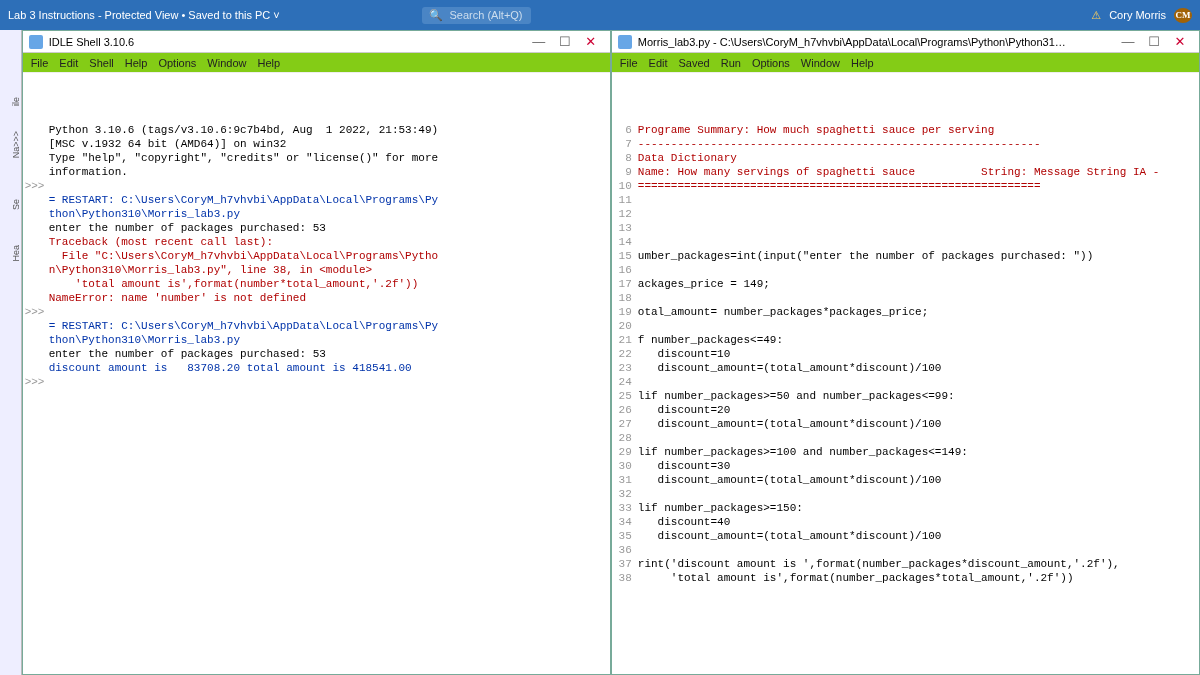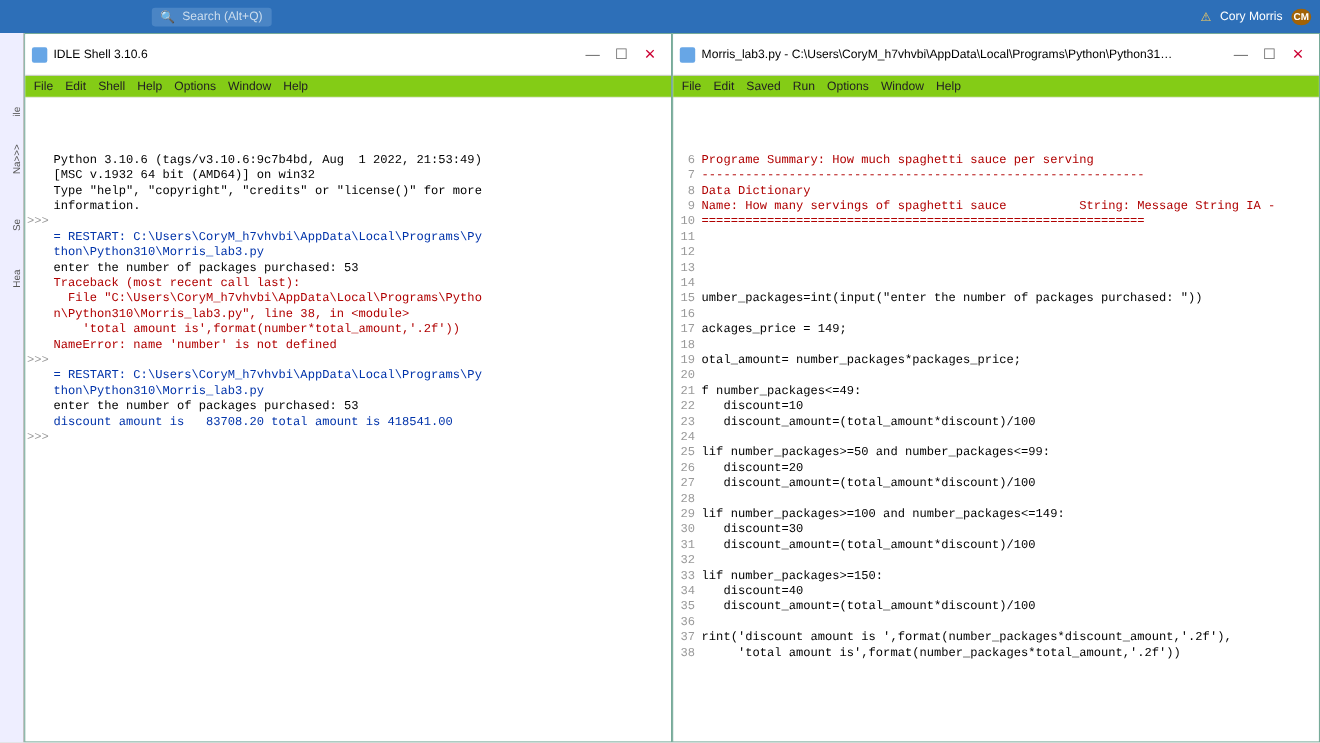--- a/index.html
+++ b/index.html
@@ -2,46 +2,47 @@
 <html><head>
 <meta charset="utf-8">
 <style>
 * { box-sizing: border-box; margin: 0; padding: 0; }
 body { font-family: "Segoe UI", Arial, sans-serif; font-size: 11px; background: #e0e0e0; width: 1200px; height: 675px; overflow: hidden; position: relative; }
 .titlebar { background: #2d6fb8; color: #fff; height: 30px; display: flex; align-items: center; padding: 0 8px; font-size: 11px; }
 .titlebar .tb-title { flex: 0 0 auto; padding-right: 12px; }
 .titlebar .tb-search { flex: 0 0 auto; margin-left: 130px; display:flex; align-items:center; background:#4a85c5; border-radius:3px; padding:2px 8px; color:#cde; }
 .titlebar .tb-search .mag { margin-right:6px; }
 .titlebar .tb-right { margin-left:auto; display:flex; align-items:center; gap:8px;}
-.titlebar .avatar { width:18px; height:15px; border-radius:50%; background:#a16207; color:#fff; display:flex;align-items:center;justify-content:center; font-size:9px; font-weight:bold;}
+.titlebar .avatar { width:18px; height:15px; border-radius:50%; background:#a16207; color:#fff; display:flex;align-items:center;justify-content:center; font-size:9px; font-weight:bold;font-family:Liberation Serif, serif;}
 .titlebar .warn { color:#ffcf5a; }
 .workspace { display:flex; height:calc(100% - 30px); }
 .left-fragment { width:22px; background:#eef; border-right:1px solid #bbb; display:flex; flex-direction:column; align-items:flex-end; padding-top:30px; font-size:9px; color:#555; }
 .left-fragment div { writing-mode: sideways-lr; margin:6px 0; height:40px;}
 .window { background:#fff; border:1px solid #7a9; display:flex; flex-direction:column; }
 .win-shell { width:50%; }
 .win-editor { width:50%; }
-.win-titlebar { background:#fff; border-bottom:1px solid #ccc; height:38px; display:flex; align-items:center; padding:0 6px; font-size:11px; color:#000; }
+.win-titlebar { background:#fff; border-bottom:1px solid #ccc; height:22px; display:flex; align-items:center; padding:0 6px; font-size:11px; color:#000; }
 .win-titlebar .spacer{flex:1;}
 .win-titlebar .ico{width:14px;height:14px;background:#67a6e6;margin-right:6px;border-radius:2px;}
 .win-titlebar .wbtn{width:26px;text-align:center;color:#666;font-size:13px;}
 .win-titlebar .wbtn.x{color:#c03;}
 .menubar { background:#84cc16; height:20px; display:flex; align-items:center; gap:11px; padding:0 8px; font-size:11px; color:#222; border-bottom:1px solid #eee;}
 .code-area { flex:1; overflow:auto; font-family:"Courier New",monospace; font-size:11px; line-height:14px; padding:2px; white-space:pre; color:#000;margin-top:48px; }
 .code-area .line{display:flex;}
 .code-area .gutter{width:24px;text-align:right;color:#999;padding-right:6px;user-select:none;flex-shrink:0;}
 .code-area .txt{flex:1;}
 .clr-red{color:#b00000;}
 .clr-blue{color:#0033aa;}
 .clr-brown{color:#8b6b00;}
 </style>
 </head>
 <body>
 
 <div class="titlebar">
+  <span class="tb-title">Lab 3 Instructions - Protected View • Saved to this PC ˅</span>
   <div class="tb-search">
     <span class="mag">🔍</span>
     <span>Search (Alt+Q)</span>
   </div>
   <div class="tb-right">
     <span class="warn">⚠</span>
     <span>Cory Morris</span>
     <span class="avatar">CM</span>
   </div>
 </div>

